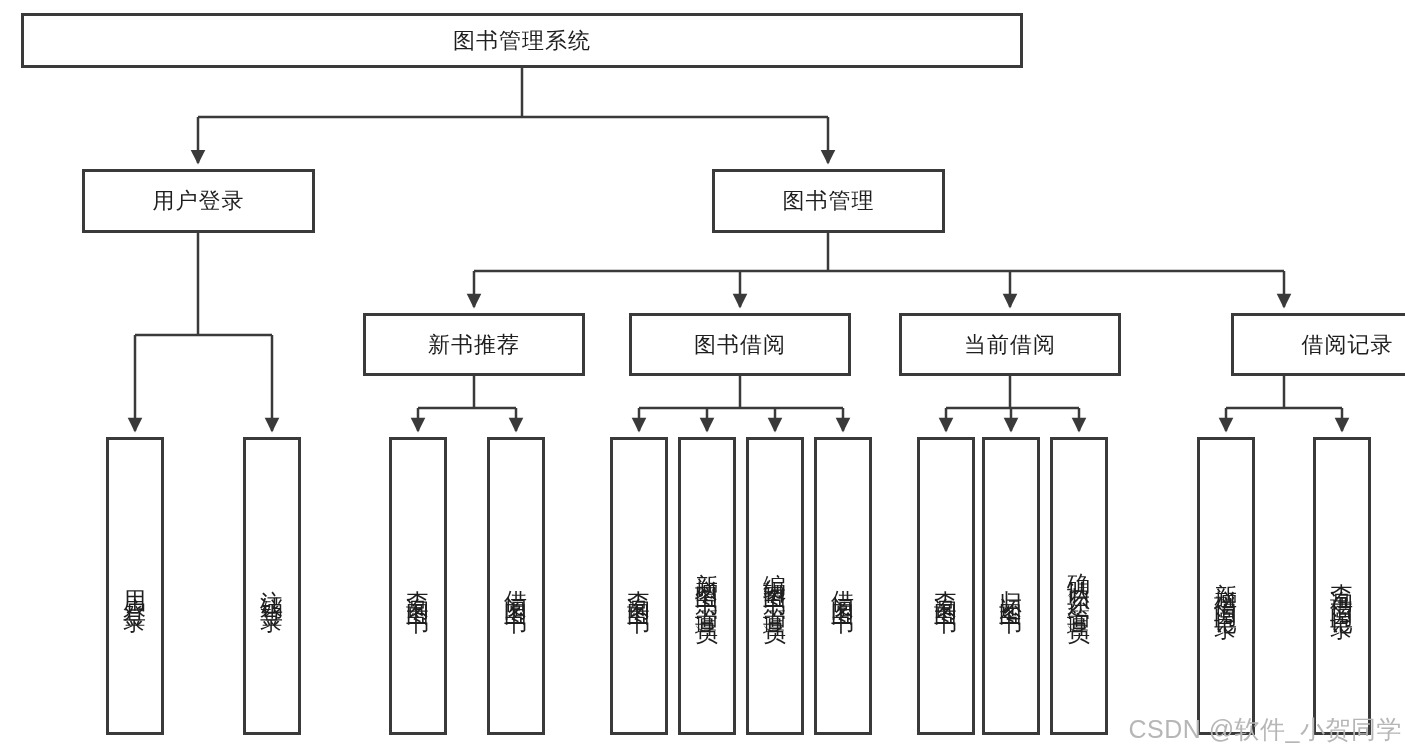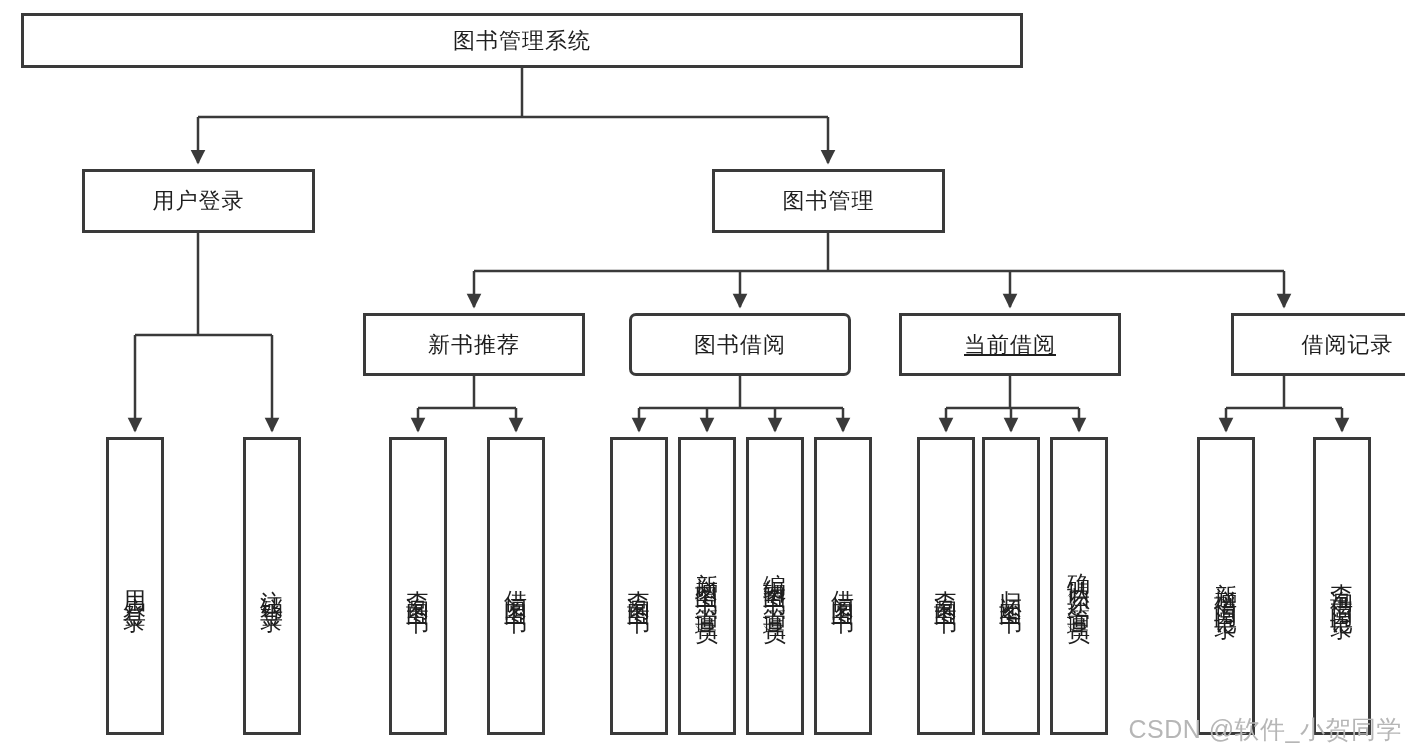--- a/index.html
+++ b/index.html
@@ -24,21 +24,21 @@
     border:3px solid var(--line);
     color:var(--text);
     display:flex;align-items:center;justify-content:center;
     z-index:2;
   }
   .hnode{font-size:22px;letter-spacing:1px;}
   .root{left:21px;top:13px;width:1002px;height:55px;}
   .l2a{left:82px;top:169px;width:233px;height:64px;}
   .l2b{left:712px;top:169px;width:233px;height:64px;}
   .l3{top:313px;width:222px;height:63px;}
-  .l3a{left:363px;} .l3b{left:629px;border-radius:7px;} .l3c{left:899px;text-decoration:underline;} .l3d{left:1231px;padding-left:11px;}
+  .l3a{left:363px;} .l3b{left:629px;} .l3c{left:899px;} .l3d{left:1231px;padding-left:11px;}
   .leaf{
     position:absolute;
     top:437px;width:58px;height:298px;
     background:#fff;border:3px solid var(--line);
     color:var(--text);
     writing-mode:vertical-rl;text-orientation:mixed;
     font-size:23px;letter-spacing:7px;line-height:52px;
     display:flex;align-items:center;justify-content:center;
     z-index:2;
   }

